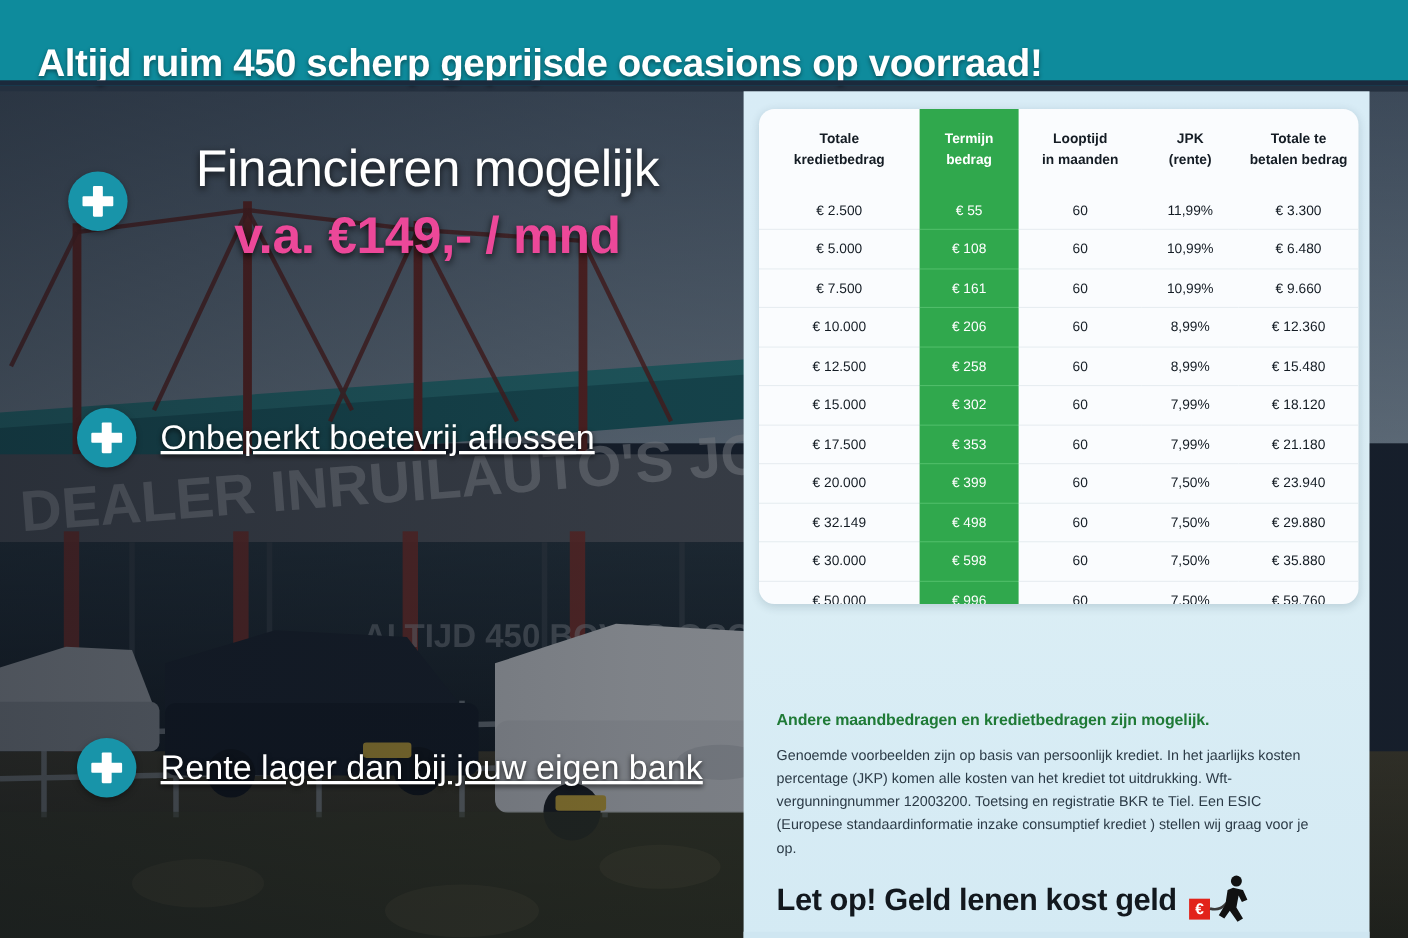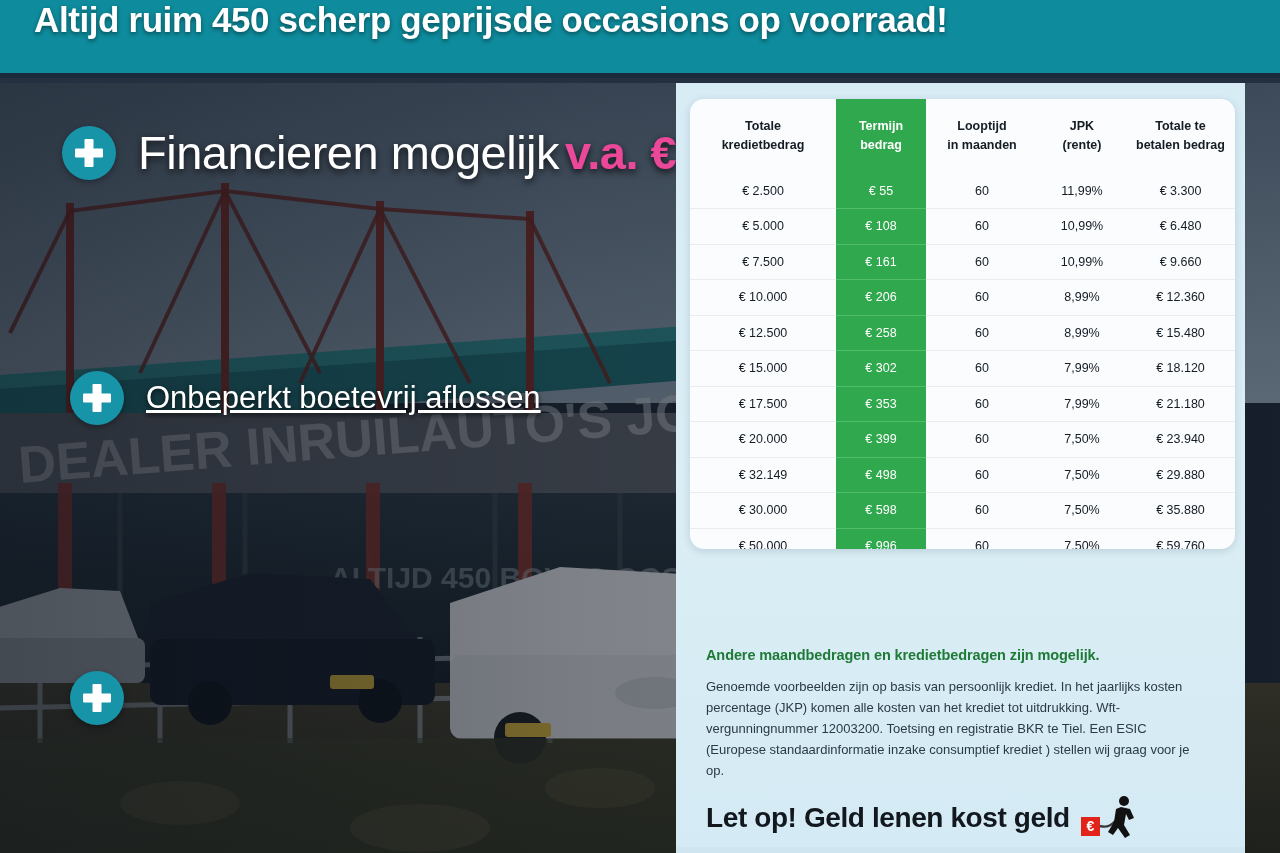--- a/index.html
+++ b/index.html
@@ -21,21 +21,21 @@
   }
 
   
   .banner {
     position: absolute;
     left: 0; top: 0;
     width: 1280px;
     height: 78px;
     background: #0e8b9c;
     display: flex;
-    align-items: flex-start;
+    align-items: flex-end;
   }
   .banner-text {
     margin-left: 34px;
     color: #ffffff;
     font-size: 35px;
     font-weight: bold;
     letter-spacing: -0.4px;
     text-shadow: 0 2px 4px rgba(0,0,0,.45);
     white-space: nowrap;
   }
@@ -99,21 +99,21 @@
   .plus-badge::after  { top: 50%; left: 13px; height: 9px; width: 28px; transform: translateY(-50%); }
 
   .bullet-text {
     color: #ffffff;
     font-size: 31px;
     text-shadow: 0 2px 5px rgba(0,0,0,.75);
     white-space: nowrap;
     line-height: 1.15;
     text-decoration: underline;
   }
-  .headline-block { display: flex; gap: 6px; }
+  .headline-block { display: flex; flex-direction: column; gap: 6px; margin-left: 40px; }
   .headline-1 {
     color: #ffffff;
     font-size: 47px;
     font-weight: normal;
     text-shadow: 0 3px 7px rgba(0,0,0,.75);
     white-space: nowrap;
     letter-spacing: -0.5px;
   }
   .headline-2 {
     color: #ec4899;
@@ -362,20 +362,21 @@
     </div>
 
     <div class="bullet b1">
       <span class="plus-badge"></span>
       <span class="bullet-text">Onbeperkt boetevrij aflossen</span>
     </div>
 
 
     <div class="bullet b3">
       <span class="plus-badge"></span>
+      <span class="bullet-text">Rente lager dan bij jouw eigen bank</span>
     </div>
   </div>
 
   <div class="panel">
 
     <div class="table-card">
       <div class="green-col"></div>
 
       <table class="rates">
         <colgroup>

